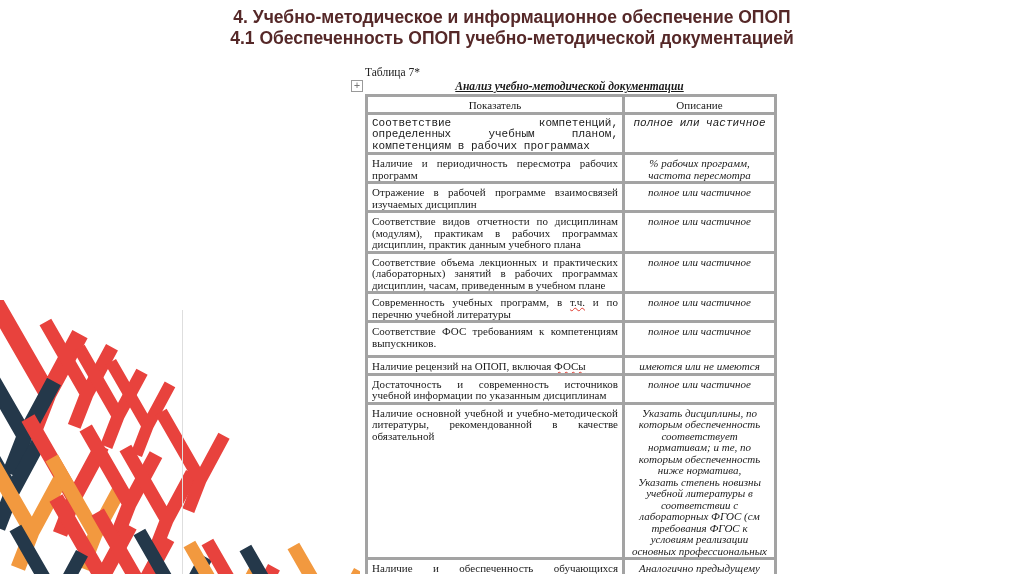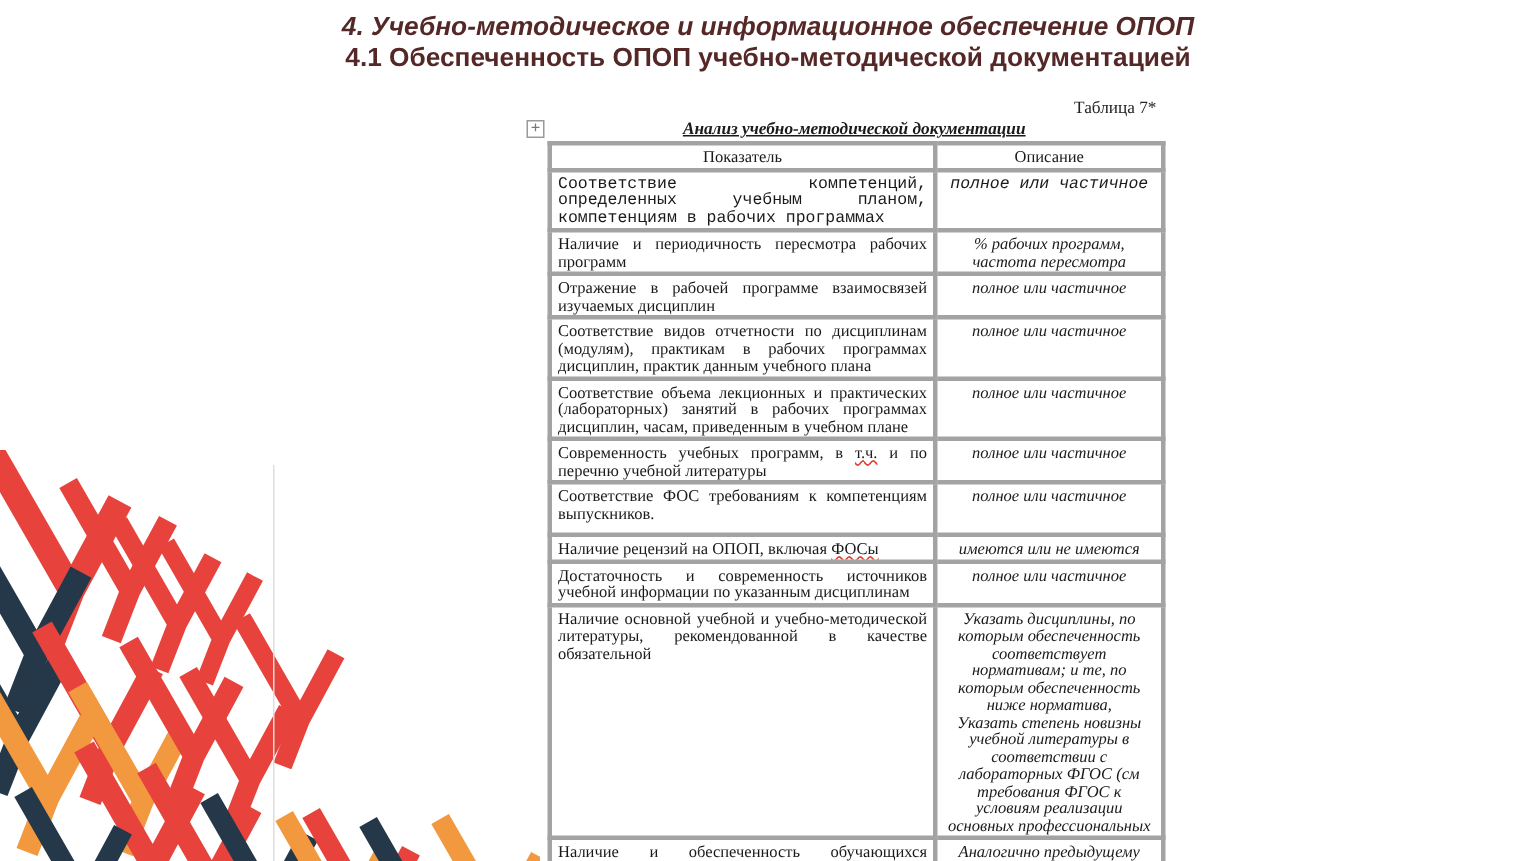--- a/index.html
+++ b/index.html
@@ -7,31 +7,31 @@
     width:1024px;height:574px;position:relative;overflow:hidden;
     background:#ffffff;font-family:"Liberation Serif",serif;
   }
   
   .slide-title{
     position:absolute;top:7px;left:0;width:100%;text-align:center;
     color:var(--title-color,#552828);
     font-family:"Liberation Sans",sans-serif;font-weight:bold;
     font-size:17.5px;line-height:21px;
   }
-  .slide-title .l1{font-style:italic;}
+  .slide-title .l1{}
   
   .decor{position:absolute;left:-12px;top:300px;width:372px;height:274px;overflow:hidden;}
   .decor path{fill:none;stroke-width:15px;}
   .c-red{stroke:var(--red,#e8423d);}
   .c-navy{stroke:var(--navy,#24384a);}
   .c-orange{stroke:var(--orange,#f2993f);}
   .faint-line{position:absolute;left:182px;top:310px;width:1px;height:264px;background:#dedede;}
   
   .tbl-caption{
-    position:absolute;left:365px;top:66px;width:406px;text-align:right;
+    position:absolute;left:365px;top:66px;width:406px;
     font-size:11.5px;color:#222;
   }
   .tbl-handle{
     position:absolute;left:351px;top:80px;width:10px;height:10px;
     border:1px solid #9a9a9a;color:#777;font-size:10px;line-height:9px;
     text-align:center;font-family:"DejaVu Sans Mono",monospace;background:#fff;
   }
   .tbl-title{
     position:absolute;left:365px;top:80px;width:409px;text-align:center;
     font-weight:bold;font-style:italic;font-size:11.5px;color:#1a1a1a;text-decoration:underline;

